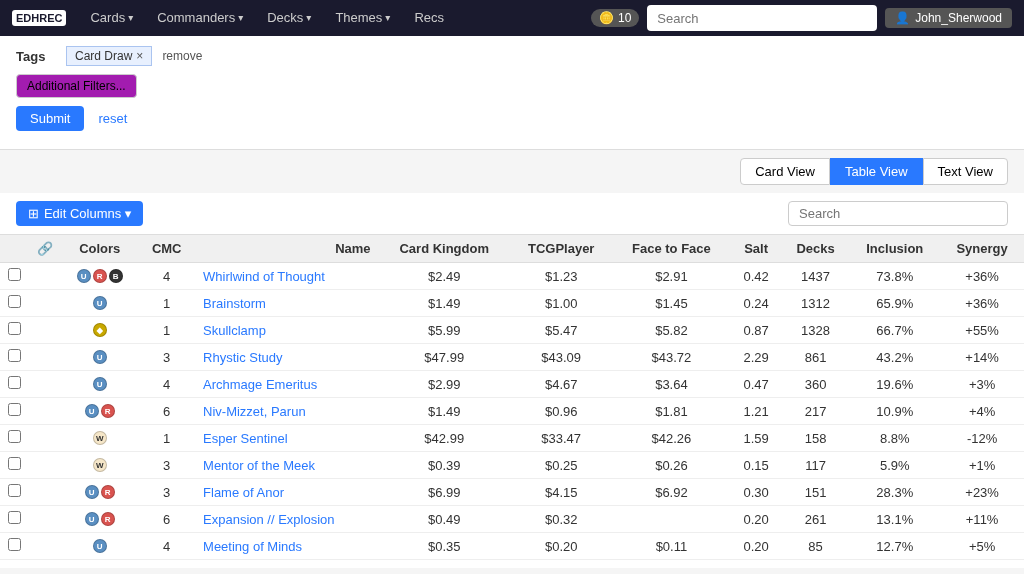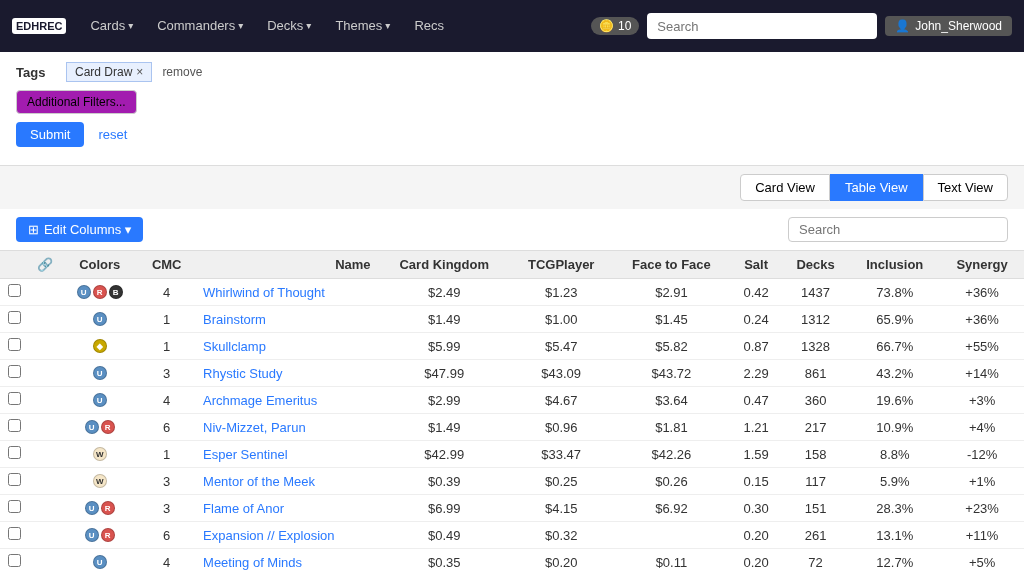--- a/index.html
+++ b/index.html
@@ -4,21 +4,21 @@
   <style>
     * { box-sizing: border-box; margin: 0; padding: 0; }
     body { font-family: Arial, sans-serif; font-size: 13px; background: #f5f5f5; color: #333; }
 
     
     .navbar {
       background: #1a1a2e;
       display: flex;
       align-items: center;
       padding: 0 12px;
-      height: 52px;
+      height: 36px;
       gap: 8px;
     }
     .navbar-brand {
       display: flex;
       align-items: center;
       gap: 6px;
       color: #fff;
       font-weight: bold;
       font-size: 15px;
       margin-right: 8px;
@@ -510,19 +510,19 @@
             <div class="color-icons">
               <span class="ci ci-blue">U</span>
             </div>
           </td>
           <td>4</td>
           <td class="left"><a class="card-link" href="#">Meeting of Minds</a></td>
           <td>$0.35</td>
           <td>$0.20</td>
           <td>$0.11</td>
           <td>0.20</td>
-          <td>72</td>
+          <td>85</td>
           <td>12.7%</td>
           <td>+5%</td>
         </tr>
       </tbody>
   </table>
 </div>
 
 </body></html>

